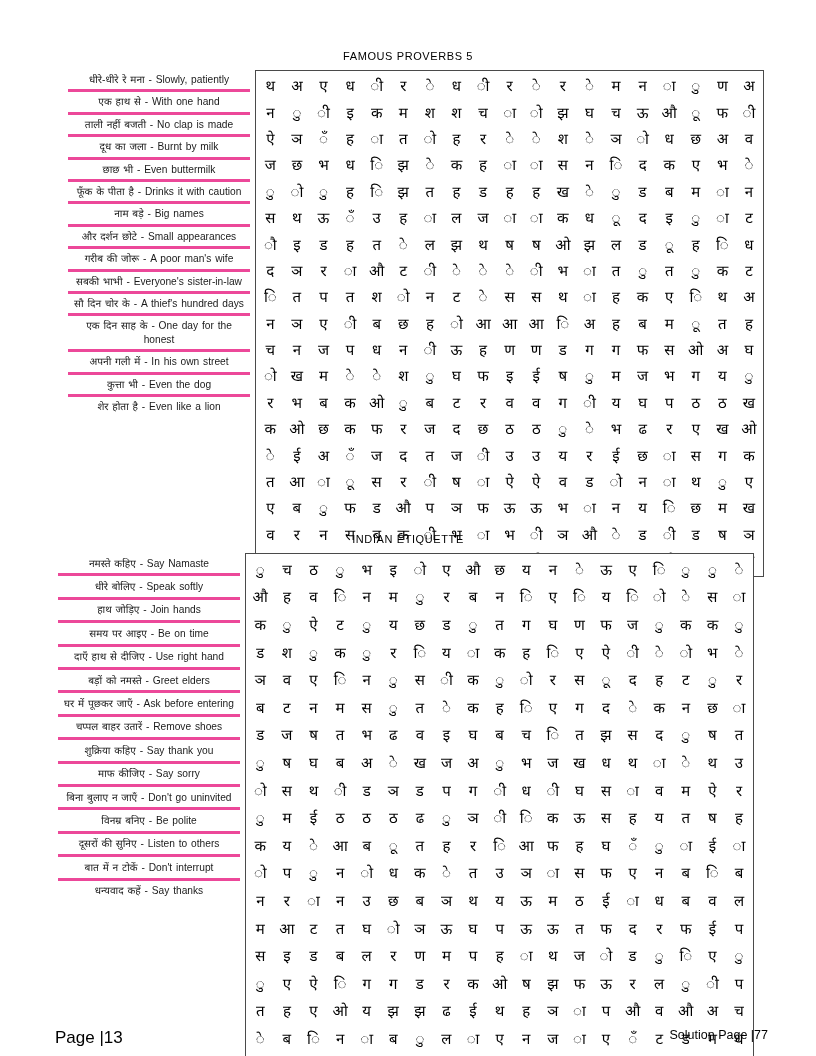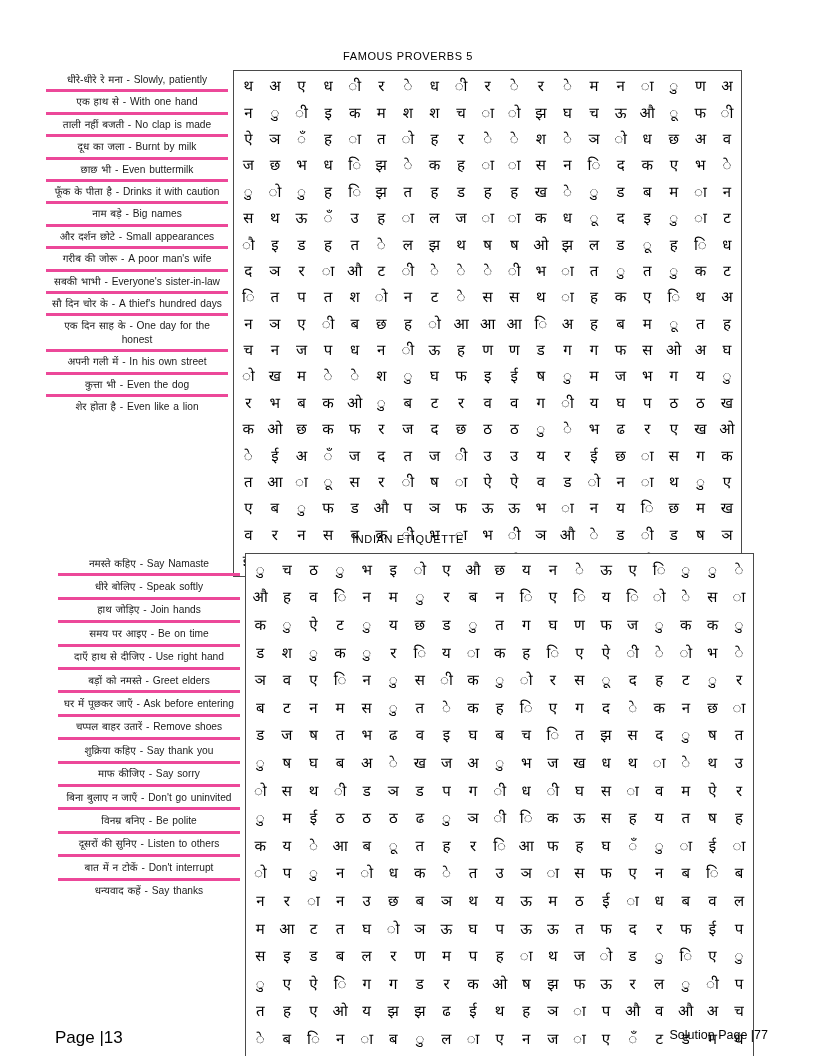--- a/index.html
+++ b/index.html
@@ -35,21 +35,21 @@
   }
   #title-1 { position: absolute; left: 0; top: 50px; width: 816px; }
   #title-2 { position: absolute; left: 0; top: 533px; width: 816px; }
 
   
   .puzzle-block {
     position: absolute;
     display: flex;
     align-items: flex-start;
   }
-  #puzzle-1 { left: 46px; top: 70px; }
+  #puzzle-1 { left: 68px; top: 70px; }
   #puzzle-2 { left: 58px; top: 553px; }
 
   
   .clue-list {
     width: 182px;
     border-collapse: collapse;
     margin-right: 5px;
   }
   .clue-list table {
     width: 100%;

